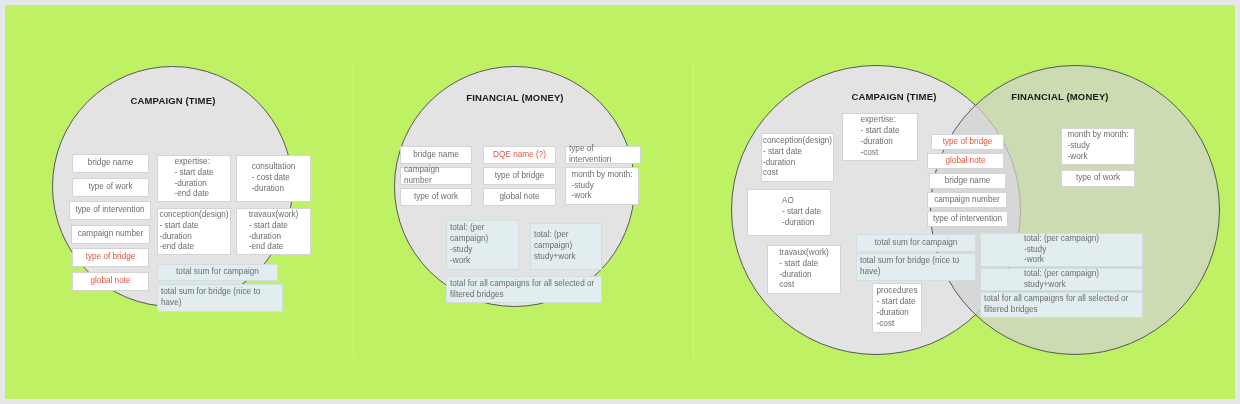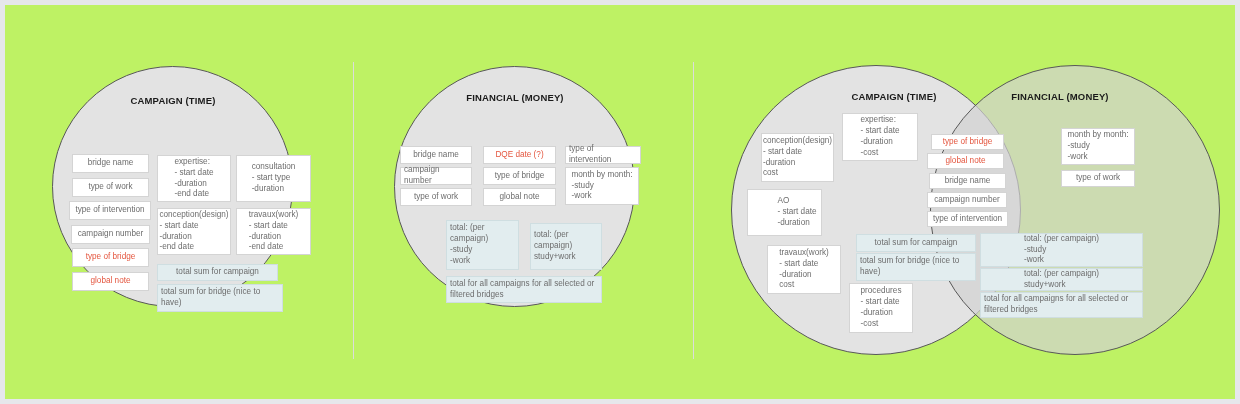--- a/index.html
+++ b/index.html
@@ -87,42 +87,42 @@
   <div class="box" style="left:64px; top:196px; width:82px; height:19px;">type of intervention</div>
   <div class="box" style="left:66px; top:220px; width:79px; height:19px;">campaign number</div>
   <div class="box red" style="left:67px; top:243px; width:77px; height:19px;">type of bridge</div>
   <div class="box red" style="left:67px; top:267px; width:77px; height:19px;">global note</div>
 
   <div class="box" style="left:152px; top:150px; width:74px; height:47px;">expertise:
 - start date
 -duration
 -end date</div>
   <div class="box" style="left:231px; top:150px; width:75px; height:47px;">consultation
-- start type
+- cost date
 -duration</div>
   <div class="box" style="left:152px; top:203px; width:74px; height:47px;">conception(design)
 - start date
 -duration
 -end date</div>
   <div class="box" style="left:231px; top:203px; width:75px; height:47px;">travaux(work)
 - start date
 -duration
 -end date</div>
 
   <div class="box teal" style="left:152px; top:259px; width:121px; height:17px;">total sum for campaign</div>
   <div class="box teal" style="left:152px; top:279px; width:126px; height:28px;">total sum for bridge (nice to have)</div>
 
   <div class="divider" style="left:348px; top:57px; height:297px;"></div>
 
   <div class="circle" style="left:389px; top:61px; width:241px; height:241px;"></div>
 
   <div class="circle-title" style="left:455px; top:87px; width:110px;">FINANCIAL (MONEY)</div>
 
   <div class="box" style="left:395px; top:141px; width:72px; height:18px;">bridge name</div>
-  <div class="box red" style="left:478px; top:141px; width:73px; height:18px;">DQE date (?)</div>
+  <div class="box red" style="left:478px; top:141px; width:73px; height:18px;">DQE name (?)</div>
   <div class="box" style="left:560px; top:141px; width:76px; height:18px;">type of intervention</div>
 
   <div class="box" style="left:395px; top:162px; width:72px; height:18px;">campaign number</div>
   <div class="box" style="left:478px; top:162px; width:73px; height:18px;">type of bridge</div>
   <div class="box" style="left:560px; top:162px; width:74px; height:38px;">month by month:
 -study
 -work</div>
 
   <div class="box" style="left:395px; top:183px; width:72px; height:18px;">type of work</div>
   <div class="box" style="left:478px; top:183px; width:73px; height:18px;">global note</div>
@@ -143,28 +143,28 @@
   <div class="circle-title" style="left:1000px; top:86px; width:110px;">FINANCIAL (MONEY)</div>
 
   <div class="box" style="left:756px; top:128px; width:73px; height:49px;">conception(design)
 - start date
 -duration
 cost</div>
   <div class="box" style="left:837px; top:108px; width:76px; height:48px;">expertise:
 - start date
 -duration
 -cost</div>
-  <div class="box" style="left:742px; top:184px; width:75px; height:47px;padding-left:28px;">AO
+  <div class="box" style="left:742px; top:184px; width:84px; height:47px;padding-left:28px;">AO
 - start date
 -duration</div>
   <div class="box" style="left:762px; top:240px; width:74px; height:49px;">travaux(work)
 - start date
 -duration
 cost</div>
-  <div class="box" style="left:844px; top:278px; width:64px; height:50px;">procedures
+  <div class="box" style="left:867px; top:278px; width:50px; height:50px;">procedures
 - start date
 -duration
 -cost</div>
 
   <div class="box teal" style="left:851px; top:229px; width:120px; height:18px;">total sum for campaign</div>
   <div class="box teal" style="left:851px; top:248px; width:120px; height:28px;">total sum for bridge (nice to have)</div>
 
   <div class="box red" style="left:926px; top:129px; width:73px; height:16px;">type of bridge</div>
   <div class="box red" style="left:922px; top:148px; width:77px; height:16px;">global note</div>
   <div class="box" style="left:924px; top:168px; width:77px; height:16px;">bridge name</div>

